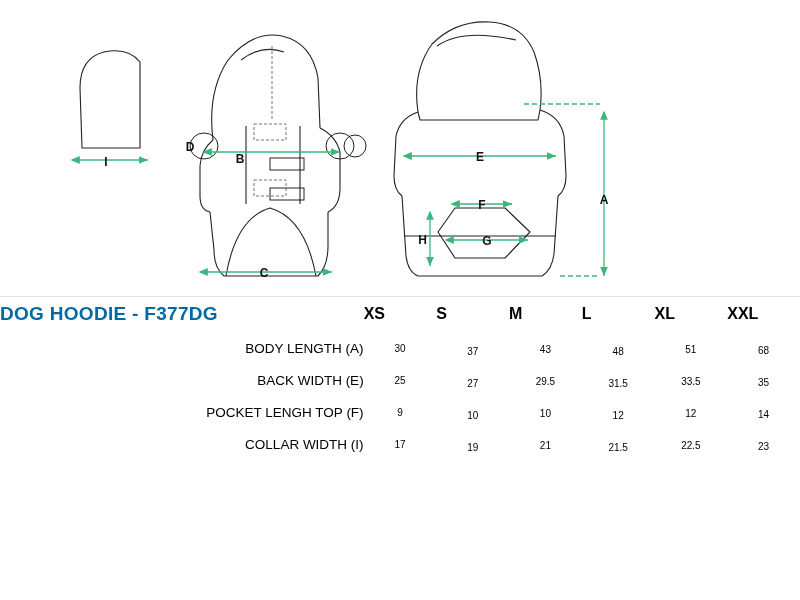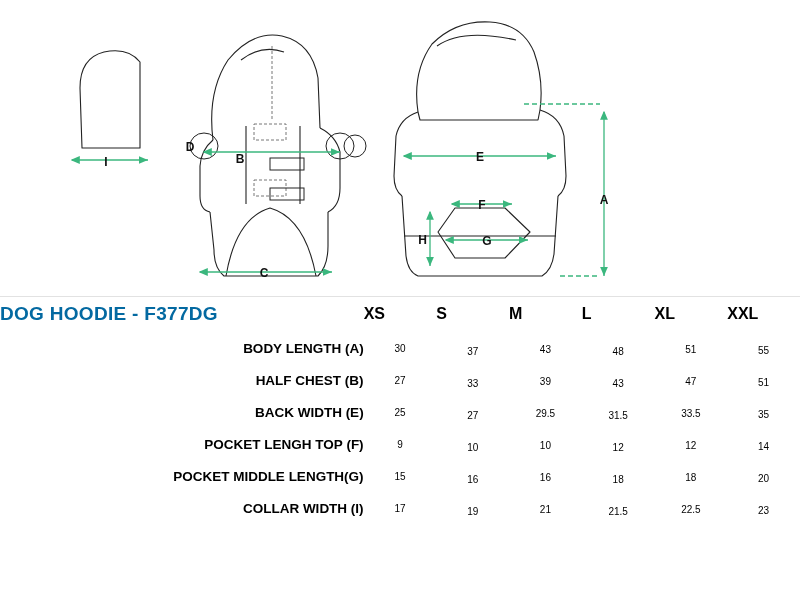--- a/index.html
+++ b/index.html
@@ -62,21 +62,21 @@
     font-size: 16px;
     font-weight: bold;
     height: 36px;
     color: #000000;
     padding-left: 2px;
   }
   .row-label {
     text-align: right;
     padding-right: 14px;
     font-size: 13.5px;
-    font-weight: bold;
+    font-weight: normal;
     height: 25px;
     color: #000000;
   }
   .cell-val {
     text-align: center;
     font-size: 10px;
     height: 25px;
     color: #000000;
     padding-left: 2px;
   }
@@ -205,59 +205,41 @@
         </tr>
       </thead>
       <tbody>
         <tr>
           <td class="row-label">BODY LENGTH (A)</td>
           <td class="cell-val c0">30</td>
           <td class="cell-val c1">37</td>
           <td class="cell-val c2">43</td>
           <td class="cell-val c3">48</td>
           <td class="cell-val c4">51</td>
-          <td class="cell-val c5">55</td>
-        </tr>
-        <tr>
-          <td class="row-label">HALF CHEST (B)</td>
-          <td class="cell-val c0">27</td>
-          <td class="cell-val c1">33</td>
-          <td class="cell-val c2">39</td>
-          <td class="cell-val c3">43</td>
-          <td class="cell-val c4">47</td>
-          <td class="cell-val c5">51</td>
+          <td class="cell-val c5">68</td>
         </tr>
         <tr>
           <td class="row-label">BACK WIDTH (E)</td>
           <td class="cell-val c0">25</td>
           <td class="cell-val c1">27</td>
           <td class="cell-val c2">29.5</td>
           <td class="cell-val c3">31.5</td>
           <td class="cell-val c4">33.5</td>
           <td class="cell-val c5">35</td>
         </tr>
         <tr>
           <td class="row-label">POCKET LENGH TOP (F)</td>
           <td class="cell-val c0">9</td>
           <td class="cell-val c1">10</td>
           <td class="cell-val c2">10</td>
           <td class="cell-val c3">12</td>
           <td class="cell-val c4">12</td>
           <td class="cell-val c5">14</td>
         </tr>
         <tr>
-          <td class="row-label">POCKET MIDDLE LENGTH(G)</td>
-          <td class="cell-val c0">15</td>
-          <td class="cell-val c1">16</td>
-          <td class="cell-val c2">16</td>
-          <td class="cell-val c3">18</td>
-          <td class="cell-val c4">18</td>
-          <td class="cell-val c5">20</td>
-        </tr>
-        <tr>
           <td class="row-label">COLLAR WIDTH (I)</td>
           <td class="cell-val c0">17</td>
           <td class="cell-val c1">19</td>
           <td class="cell-val c2">21</td>
           <td class="cell-val c3">21.5</td>
           <td class="cell-val c4">22.5</td>
           <td class="cell-val c5">23</td>
         </tr>
       </tbody>
     </table>

